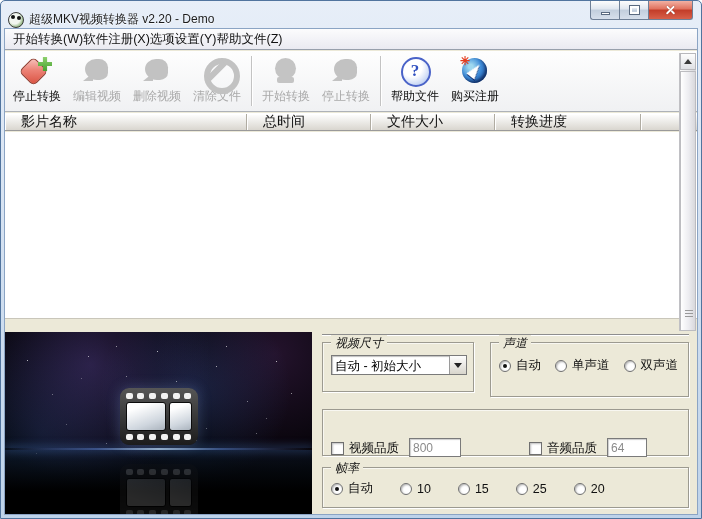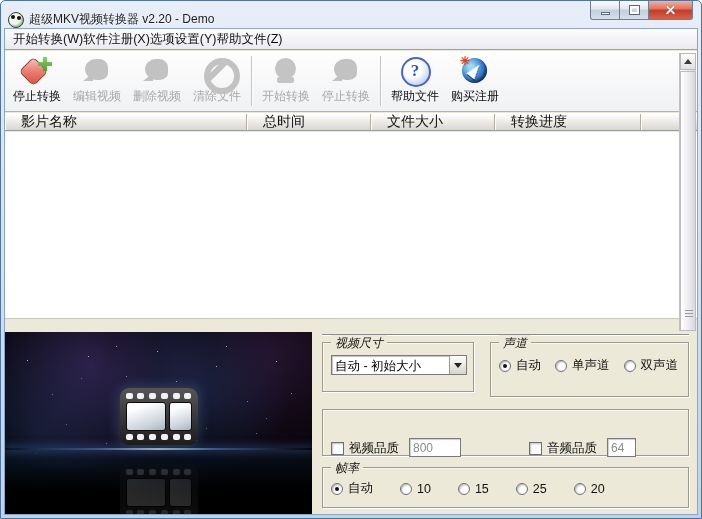--- a/index.html
+++ b/index.html
@@ -338,21 +338,21 @@
             <div class="ctl-row" style="margin-top:16px;align-items:flex-end;">
               <div class="ctl-row">
                 <span class="checkbox"></span>
                 <span class="ctl-label">视频品质</span>
               </div>
               <input class="txt" style="margin-left: 10px;" readonly="" value="800">
               <div class="ctl-row" style="margin-left:68px;">
                 <span class="checkbox"></span>
                 <span class="ctl-label">音频品质</span>
               </div>
-              <input class="txt" style="margin-left: 10px; width: 29px;" readonly="" value="64">
+              <input class="txt" style="margin-left: 10px; width: 40px;" readonly="" value="64">
             </div>
           </div>
 
           <div class="gb gb-fps">
             <span class="gb-label">帧率</span>
             <div class="ctl-row" style="gap:27px; margin-top:0;">
               <div class="ctl-row">
                 <span class="radio checked"></span>
                 <span class="ctl-label">自动</span>
               </div>

